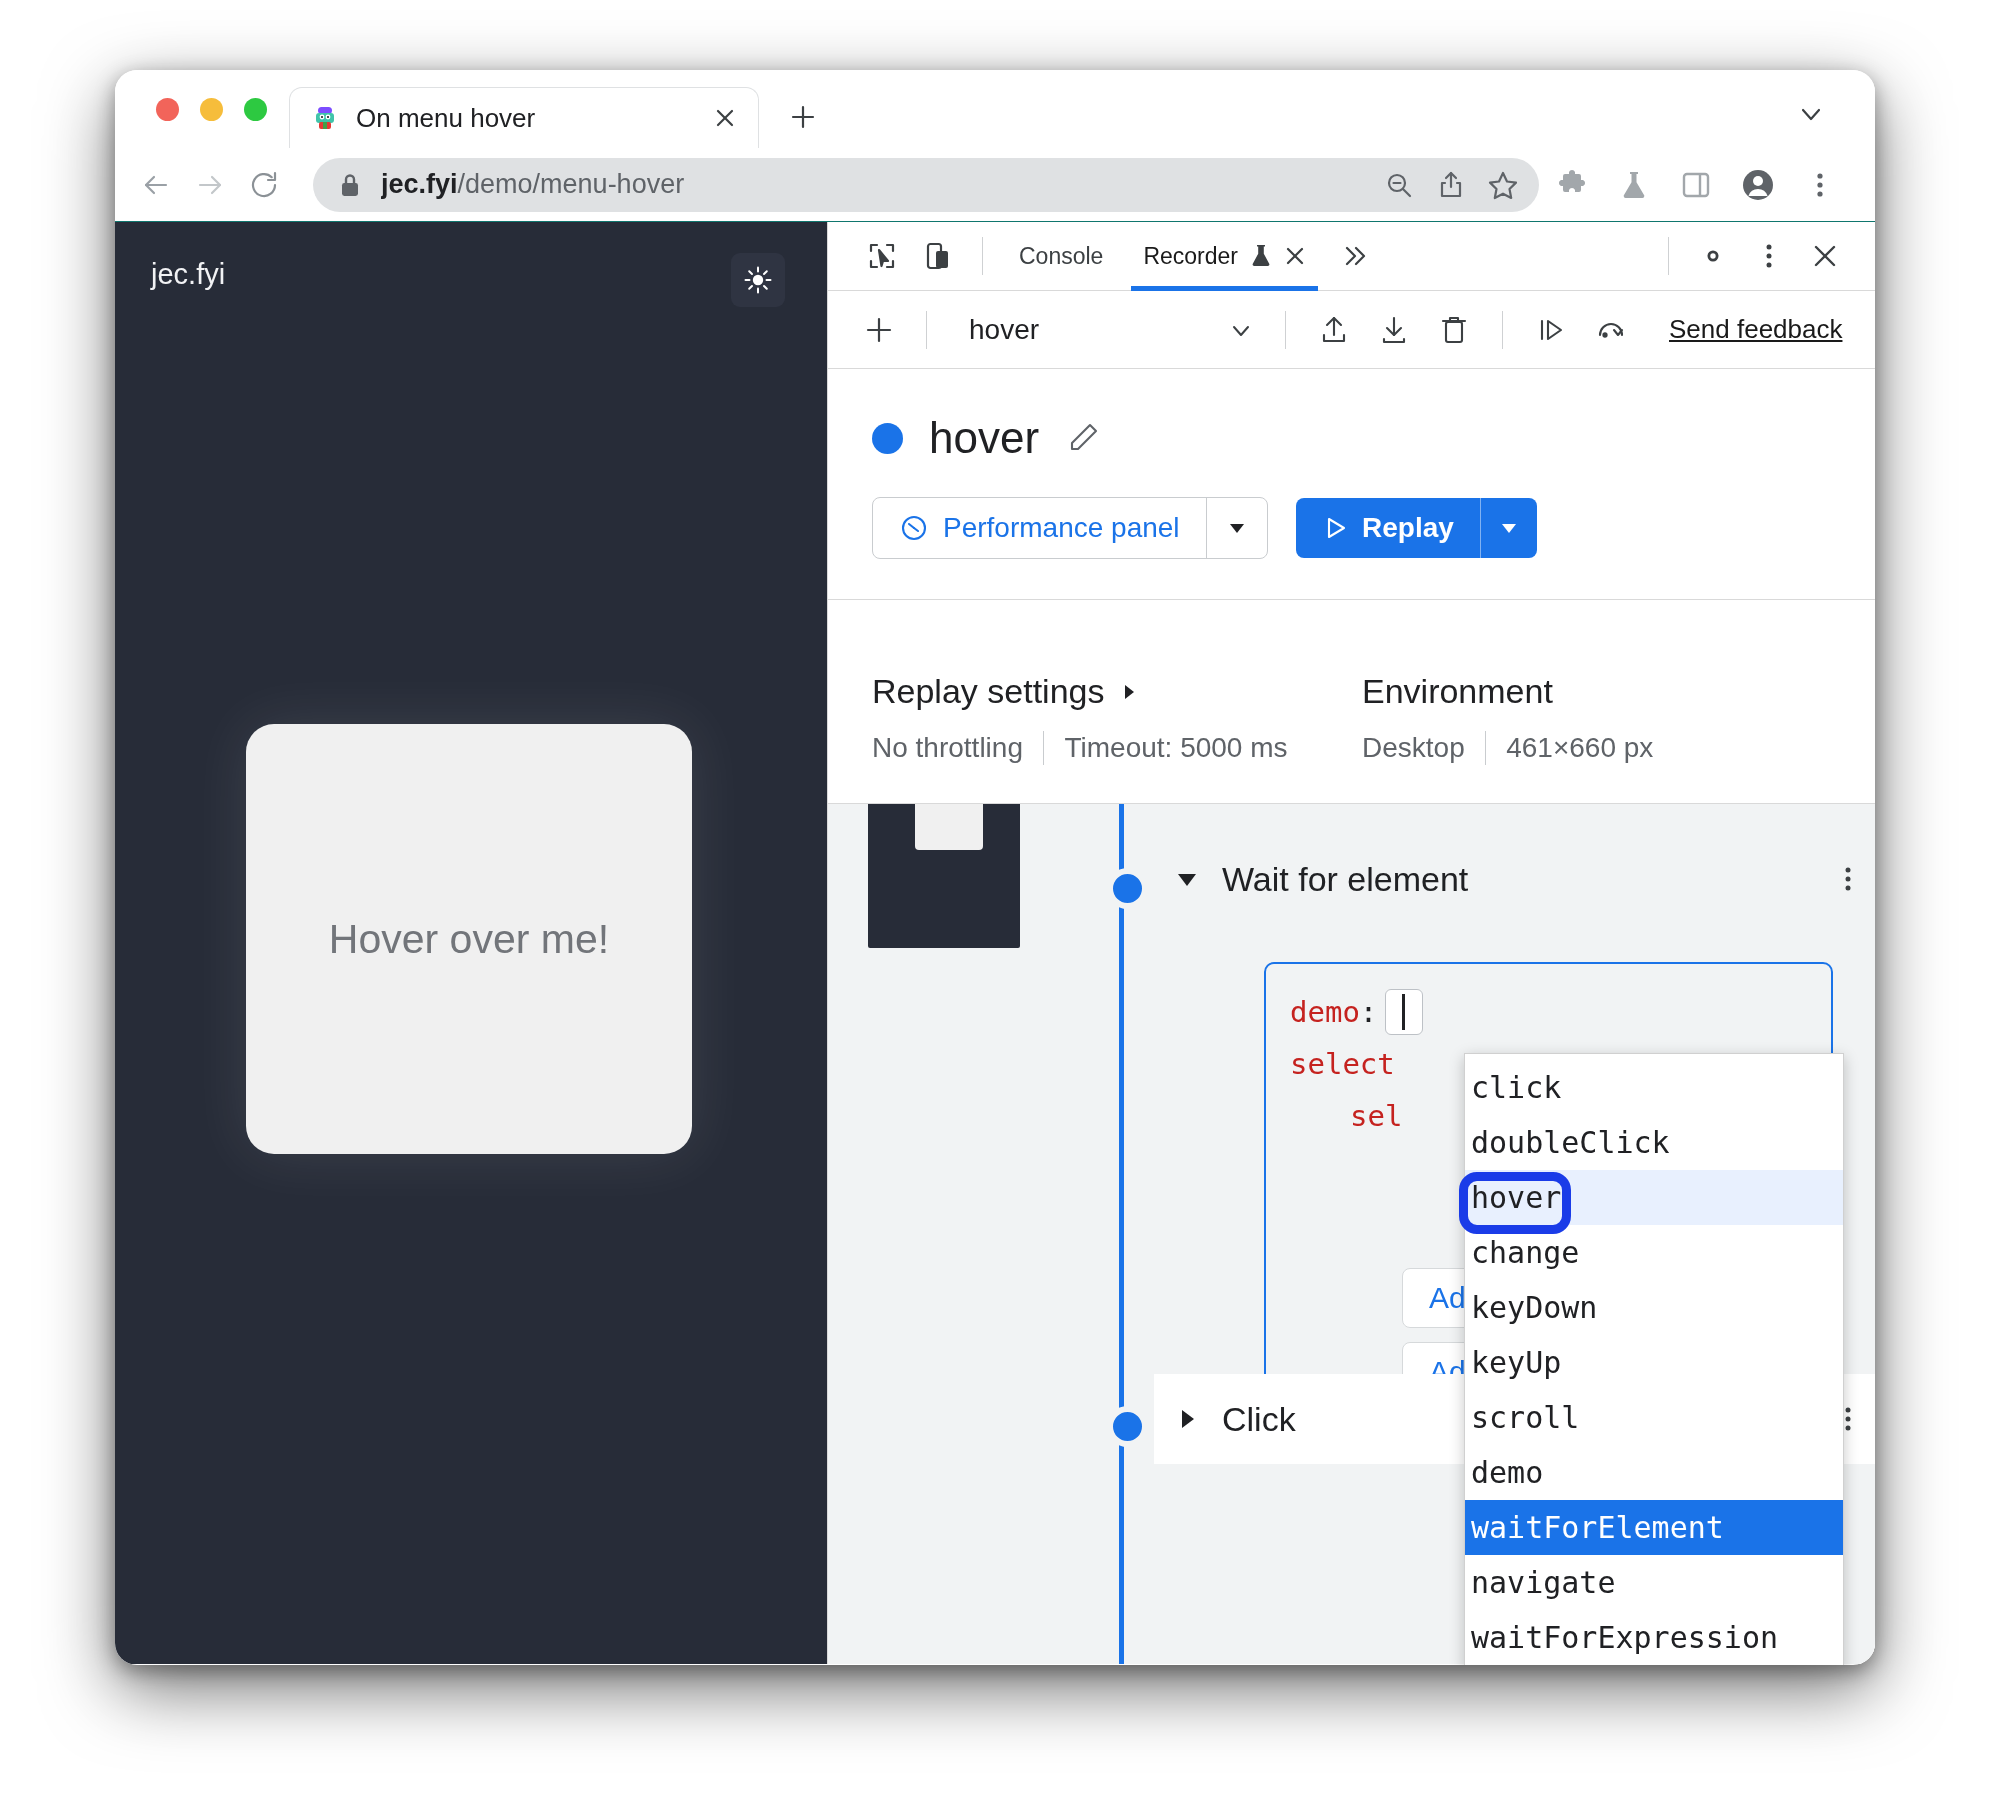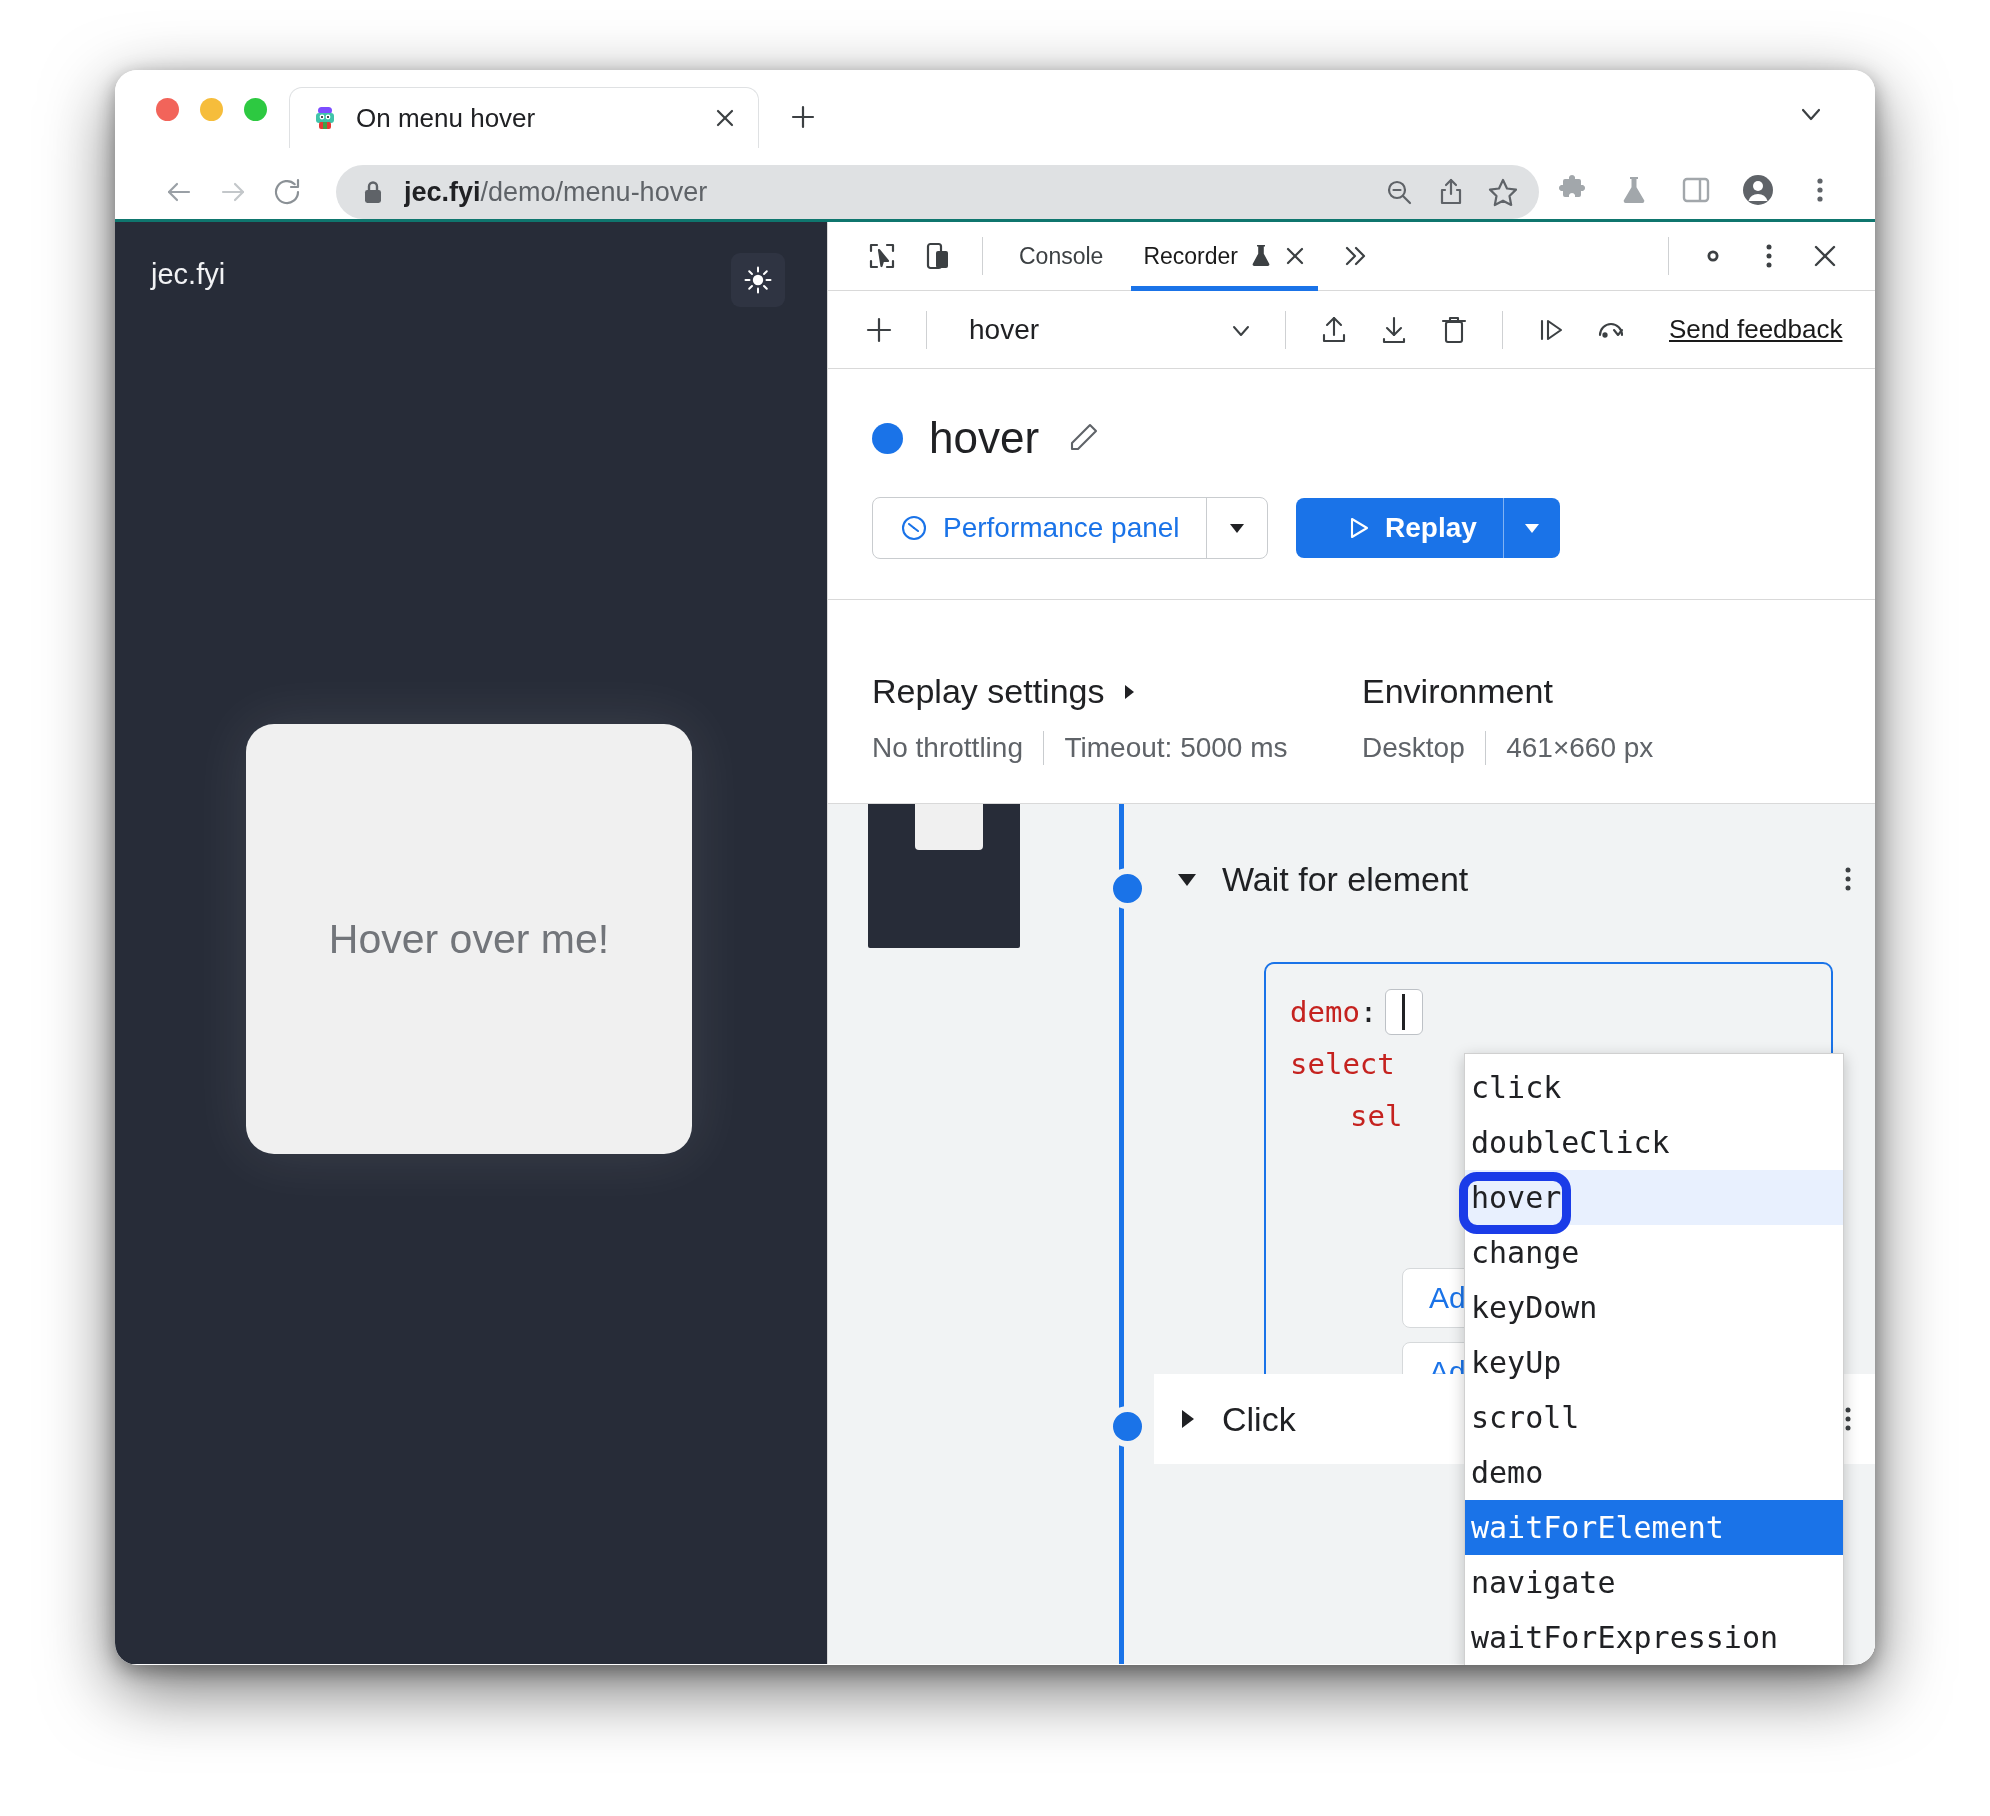--- a/index.html
+++ b/index.html
@@ -100,24 +100,24 @@
     display:flex; align-items:center; justify-content:center;
     margin: 0 36px 6px 0;
     color: #3c4043;
   }
 
   
   .url-bar-row {
     height: 74px;
     background: #ffffff;
     display: flex;
-    align-items: flex-end;
-    padding: 0 26px 0 37px;
-    box-sizing: border-box;
-    border-bottom: 3px solid #0f766e;
+    align-items: center;
+    padding: 0 26px 0 14px;
+    box-sizing: border-box;
+    border-bottom: 1px solid #0f766e;
   }
   .nav-btn {
     width: 54px; height: 54px;
     display:flex; align-items:center; justify-content:center;
     color: #9aa0a6;
     flex: 0 0 auto;
   }
   .nav-btn.reload { color: #8b9196; }
   .omnibox {
     flex: 1 1 auto;
@@ -356,21 +356,20 @@
     border-radius: 8px;
     overflow: hidden;
     background: #1a73e8;
   }
   .btn-primary .main {
     display: flex; align-items: center; gap: 14px;
     padding: 0 26px;
     color: #fff;
     font-size: 28px;
     font-weight: 700;
-    margin-left: 23px;
   }
   .btn-primary .divider { width: 1.5px; background: rgba(255,255,255,0.45); }
   .btn-primary .arrow {
     width: 56px; display:flex; align-items:center; justify-content:center;
     color: #fff;
   }
 
   
   .rec-settings {
     display: flex;

